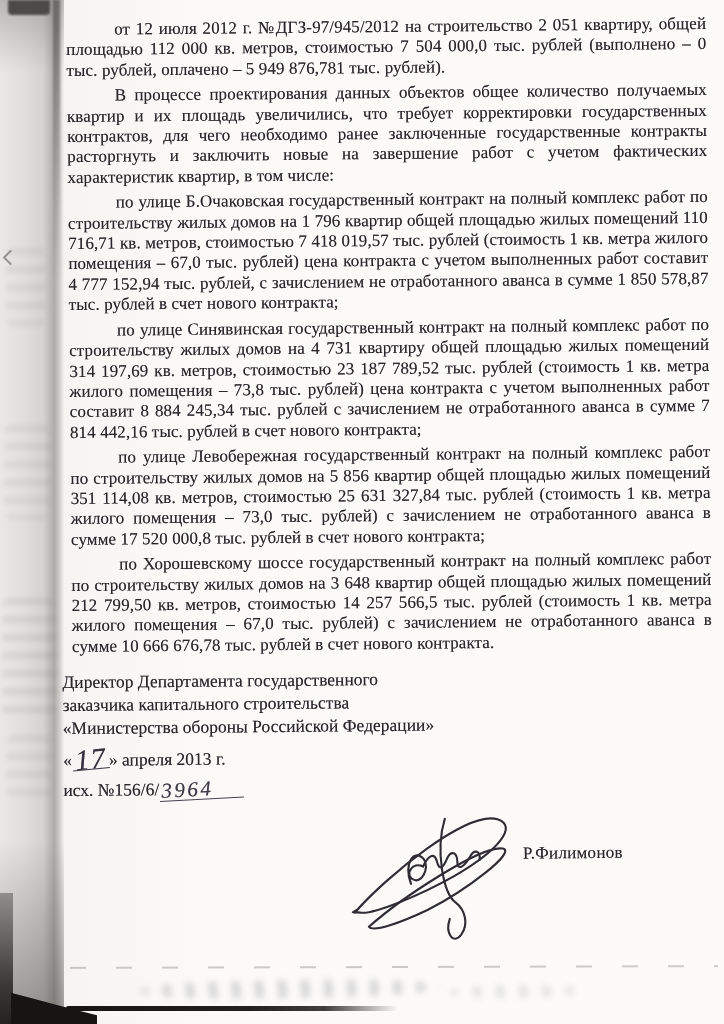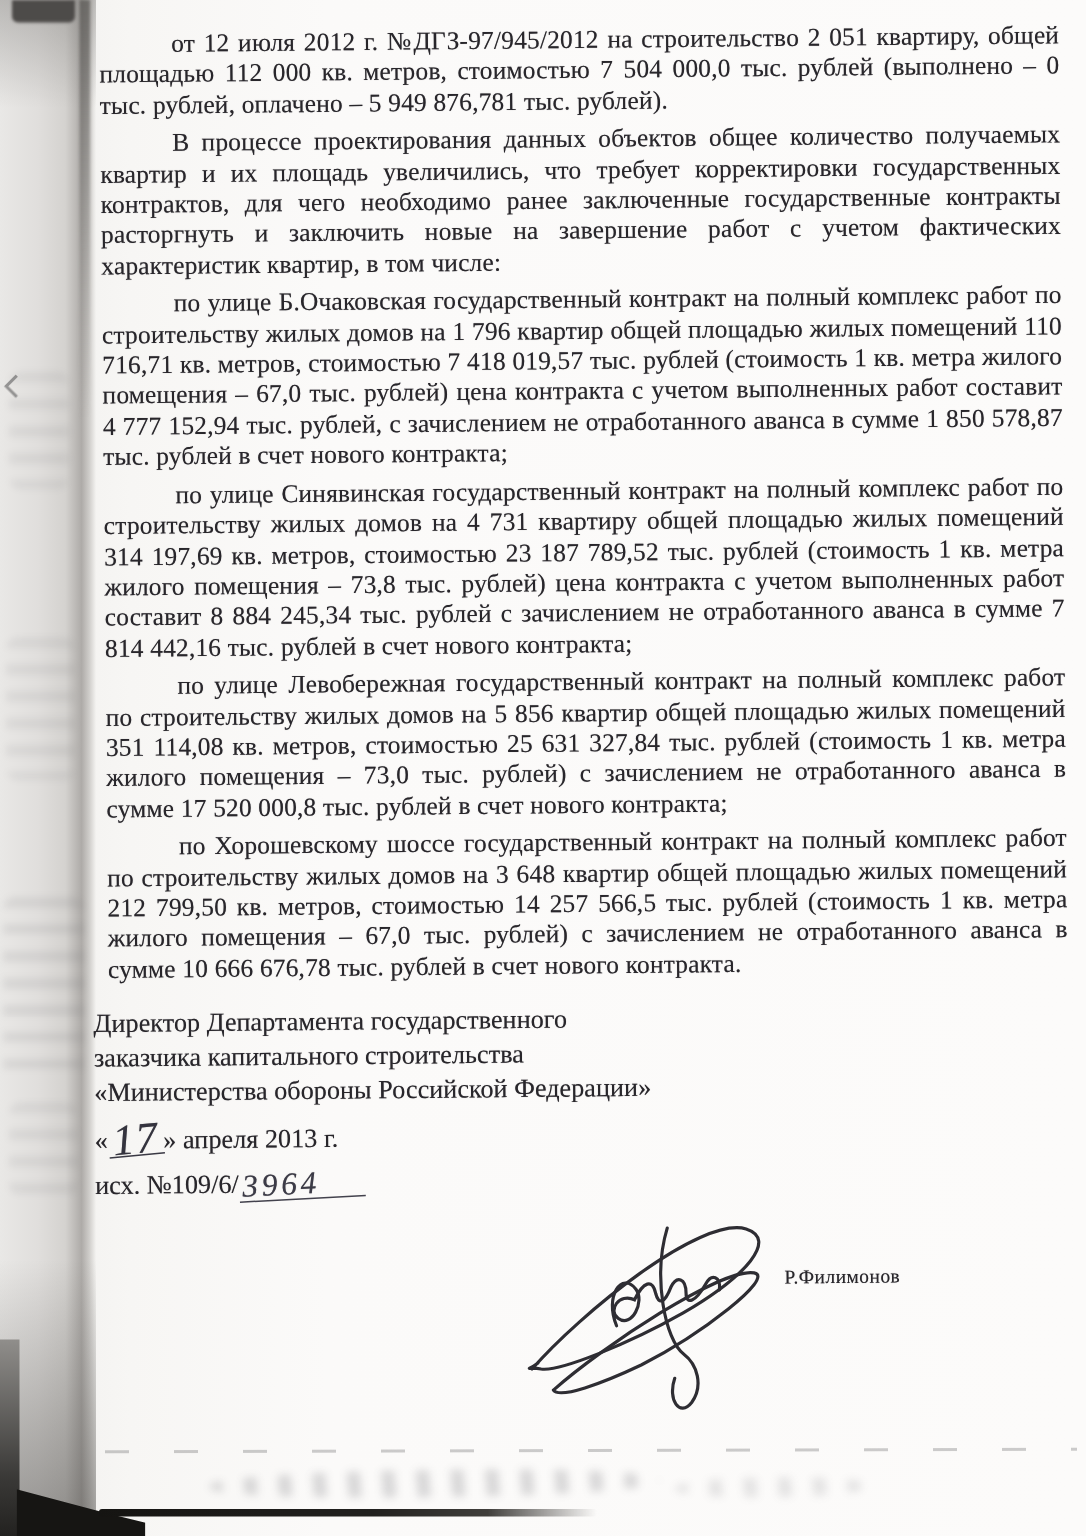--- a/index.html
+++ b/index.html
@@ -109,21 +109,21 @@
     font-size:21px;line-height:16px;
     font-style:italic;
     color:#3c3b47;
     border-bottom:1.4px solid #43424d;
     padding:0 30px 2px 2px;
     letter-spacing:2.5px;
     transform:rotate(-2.5deg) translateY(1px);
   }
   .signer{
     position:absolute;left:449px;top:828px;
-    font-size:13px;letter-spacing:.3px;white-space:nowrap;
+    font-size:17px;letter-spacing:.3px;white-space:nowrap;
   }
   .signature-svg{
     position:absolute;left:274px;top:784px;
     width:172px;height:146px;
   }
   .signature-svg path{
     fill:none;stroke:#2e2d33;stroke-width:2.1;
     stroke-linecap:round;
   }
 </style>
@@ -149,21 +149,21 @@
     <p class="para">по улице Левобережная государственный контракт на полный комплекс работ по строительству жилых домов на 5 856 квартир общей площадью жилых помещений 351 114,08 кв. метров, стоимостью 25 631 327,84 тыс. рублей (стоимость 1 кв. метра жилого помещения – 73,0 тыс. рублей) с зачислением не отработанного аванса в сумме 17 520 000,8 тыс. рублей в счет нового контракта;</p>
     <p class="para">по Хорошевскому шоссе государственный контракт на полный комплекс работ по строительству жилых домов на 3 648 квартир общей площадью жилых помещений 212 799,50 кв. метров, стоимостью 14 257 566,5 тыс. рублей (стоимость 1 кв. метра жилого помещения – 67,0 тыс. рублей) с зачислением не отработанного аванса в сумме 10 666 676,78 тыс. рублей в счет нового контракта.</p>
 
     <div class="closing">
       <p>Директор Департамента государственного</p>
       <p>заказчика капитального строительства</p>
       <p>«Министерства обороны Российской Федерации»</p>
 
       <div class="date-line"><span>«</span><span class="hand-day">17</span><span>» апреля 2013 г.</span></div>
 
-      <div class="ref-line"><span>исх. №109/6/</span><span class="hand-ref">3964</span></div>
+      <div class="ref-line"><span>исх. №156/6/</span><span class="hand-ref">3964</span></div>
     </div>
 
     <div class="signer">Р.Филимонов</div>
 
     <svg class="signature-svg" viewBox="0 0 170 140" aria-hidden="true">
       <path d="M 6 108 C 38 72, 118 8, 148 17 C 169 24, 148 48, 106 72 C 70 92, 24 110, 12 108 C 2 106, 2 110, 10 104"></path>
       <path d="M 20 122 C 52 94, 132 42, 153 46 C 167 49, 118 86, 78 106 C 52 118, 24 128, 20 122"></path>
       <path d="M 62 80 C 54 60, 66 44, 75 56 C 81 64, 72 82, 63 75 C 56 70, 64 58, 74 63 C 80 51, 86 49, 88 59 C 90 67, 94 65, 98 55 C 102 47, 108 49, 108 59 C 108 67, 114 65, 121 53 C 125 46, 131 48, 130 57"></path>
       <path d="M 96 16 C 86 48, 94 90, 106 99 C 115 106, 119 120, 111 131 C 103 141, 95 129, 100 115"></path>
     </svg>

